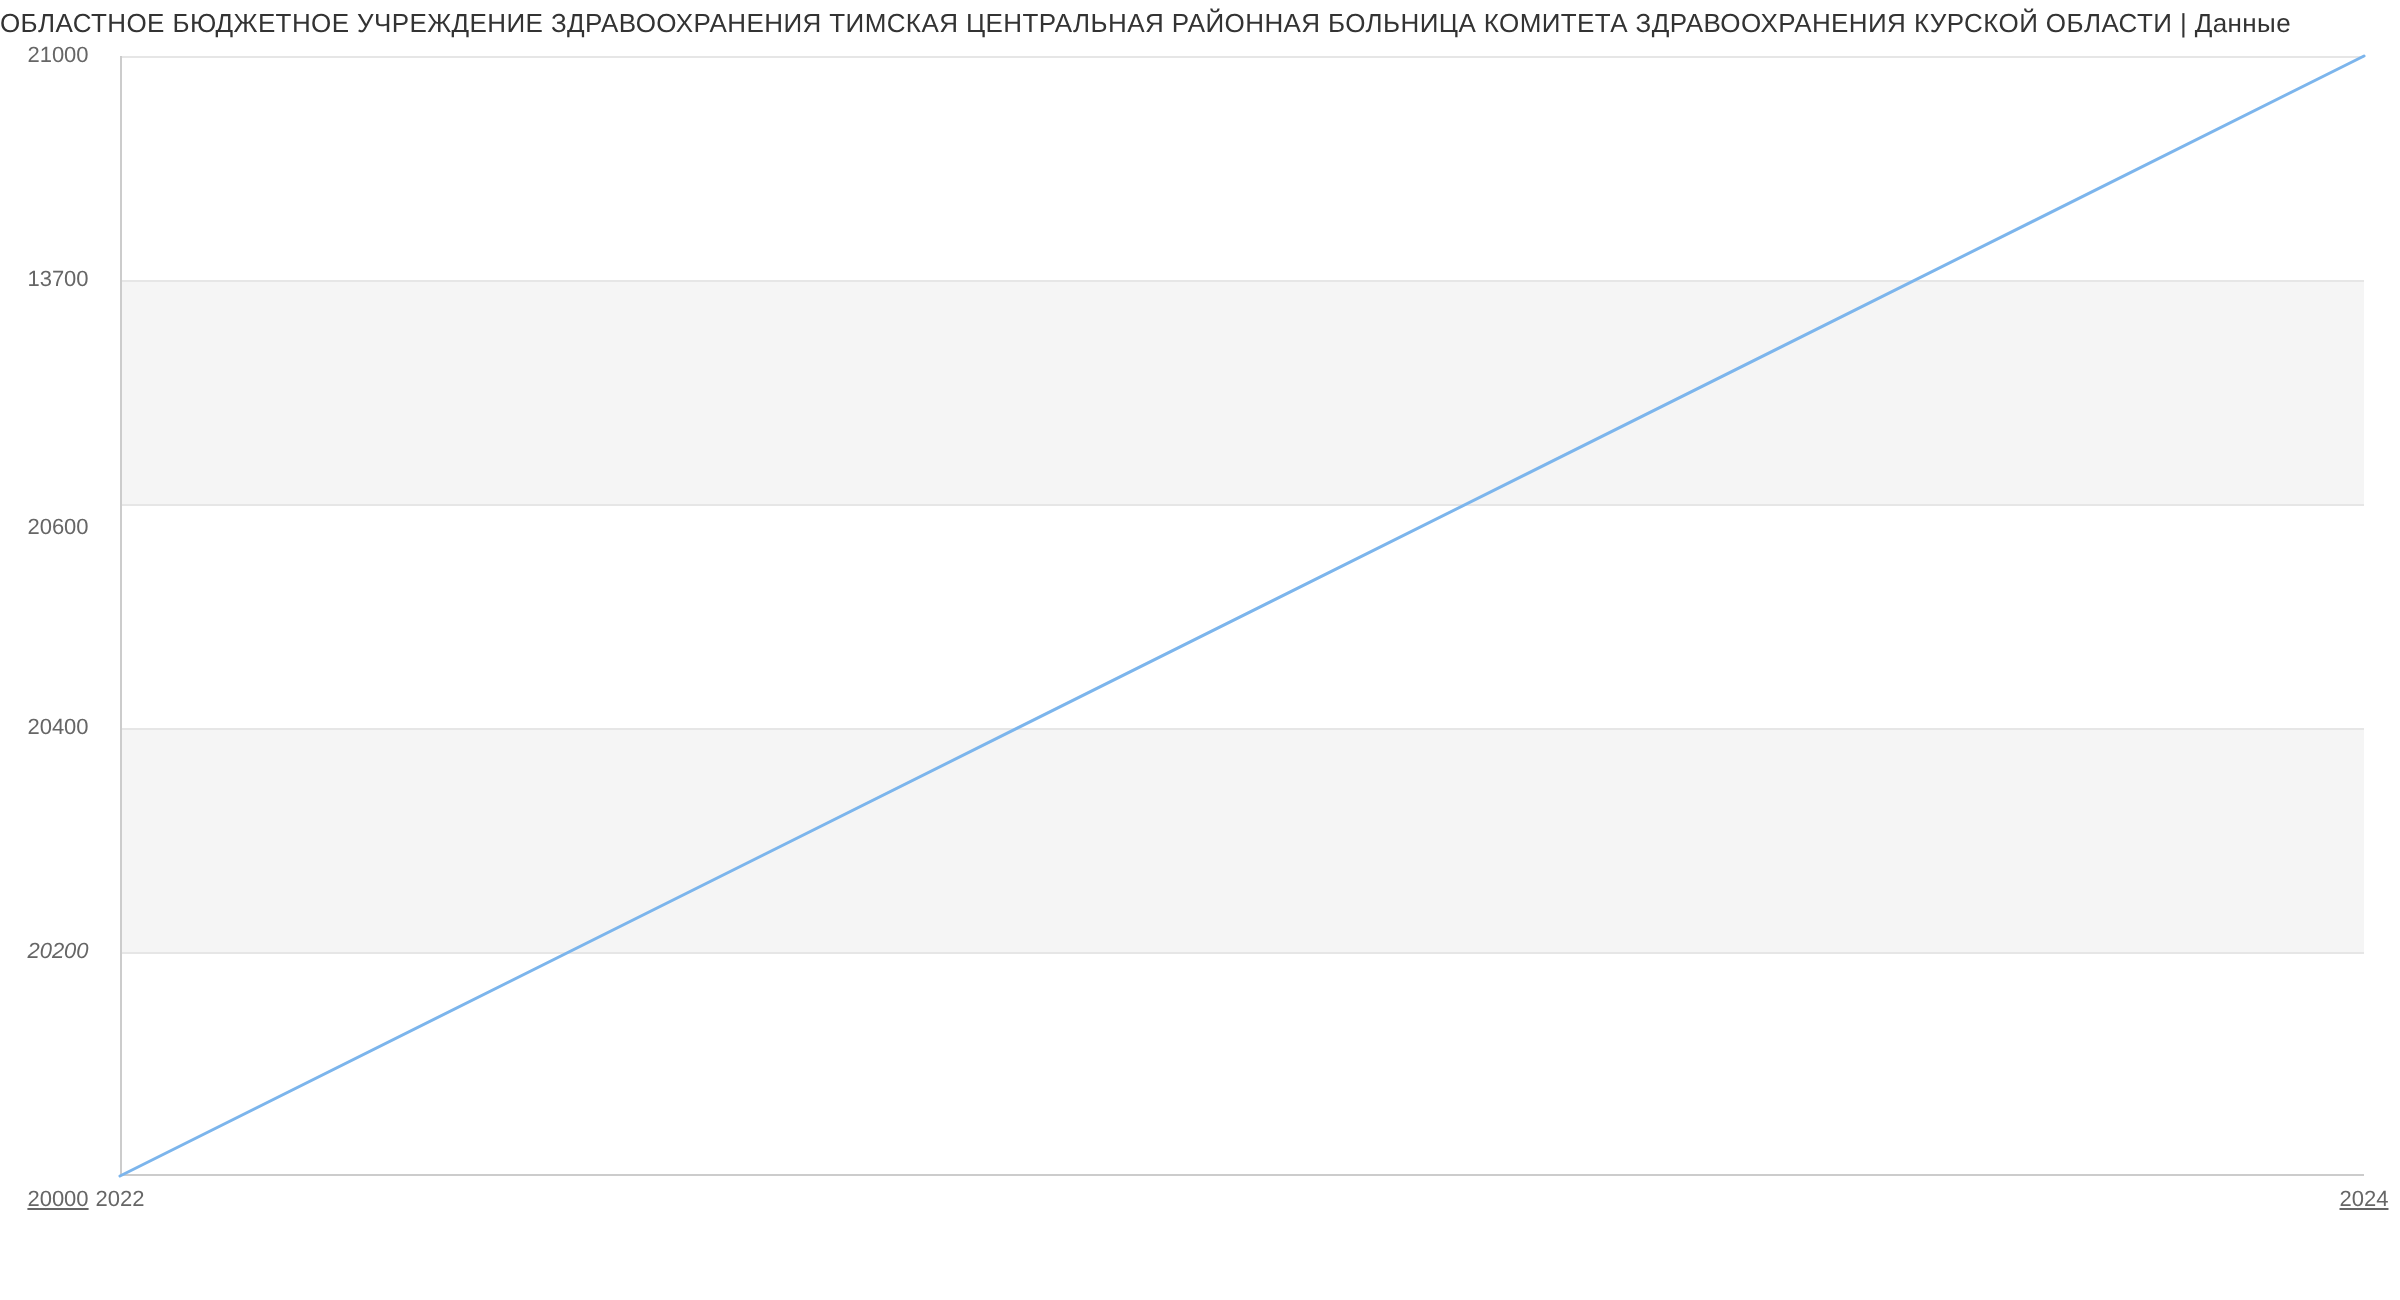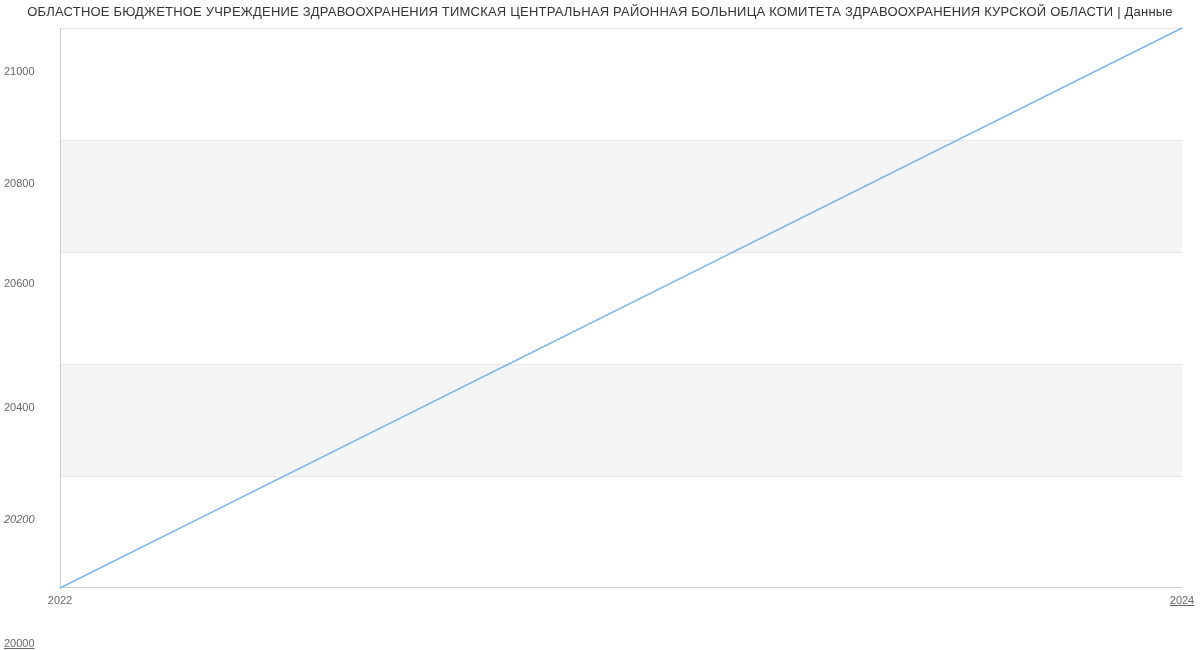--- a/index.html
+++ b/index.html
@@ -7,21 +7,21 @@
       font-family: Verdana, Geneva, sans-serif;
       background: #ffffff;
       width: 1200px;
       height: 650px;
       overflow: hidden;
       position: relative;
     }
     .title {
       font-size: 13px;
       color: #333333;
-      text-align: center;
+      text-align: left;
       padding-top: 4px;
       white-space: nowrap;
       font-weight: normal;
       letter-spacing: 0.2px;
     }
     .chart-wrap {
       position: absolute;
       left: 0;
       top: 22px;
       width: 1200px;
@@ -61,25 +61,24 @@
       left: 0;
       top: 0;
       width: 1px;
       height: 100%;
       background: #cccccc;
     }
     .y-tick-label {
       position: absolute;
       right: 1146px;
       width: 50px;
-      text-align: left;
+      text-align: center;
       font-size: 11px;
       color: #666666;
       transform: translateY(-50%);
-      margin-top: 43px;
     }
     .x-tick-label {
       position: absolute;
       top: 572px;
       font-size: 11px;
       color: #666666;
       transform: translateX(-50%);
     }
     svg.series {
       position: absolute;
@@ -118,21 +117,21 @@
     <div class="axis-line-y"></div>
     <div class="axis-line-x"></div>
     <svg class="series">
       <path id="line-path" class="line-path" d="M0 560 L1122 0"></path>
     </svg>
   </div>
   <div id="yticks-layer">
       <div class="y-tick-label" style="top: 578px; text-decoration: underline;">20000</div>
       <div class="y-tick-label" style="top: 454px; font-style: italic;">20200</div>
       <div class="y-tick-label" style="top: 342px;">20400</div>
-      <div class="y-tick-label" style="top: 218px;">20600</div>
-      <div class="y-tick-label" style="top: 118px;">20800</div>
+      <div class="y-tick-label" style="top: 242px;">20600</div>
+      <div class="y-tick-label" style="top: 118px;">13700</div>
       <div class="y-tick-label" style="top: 6px;">21000</div>
     </div>
   <div id="xticks-layer">
       <div class="x-tick-label" style="left: 60px; text-align: center;">2022</div>
       <div class="x-tick-label" style="left: 1182px; text-decoration: underline;">2024</div>
     </div>
 </div>
 
 </body></html>

